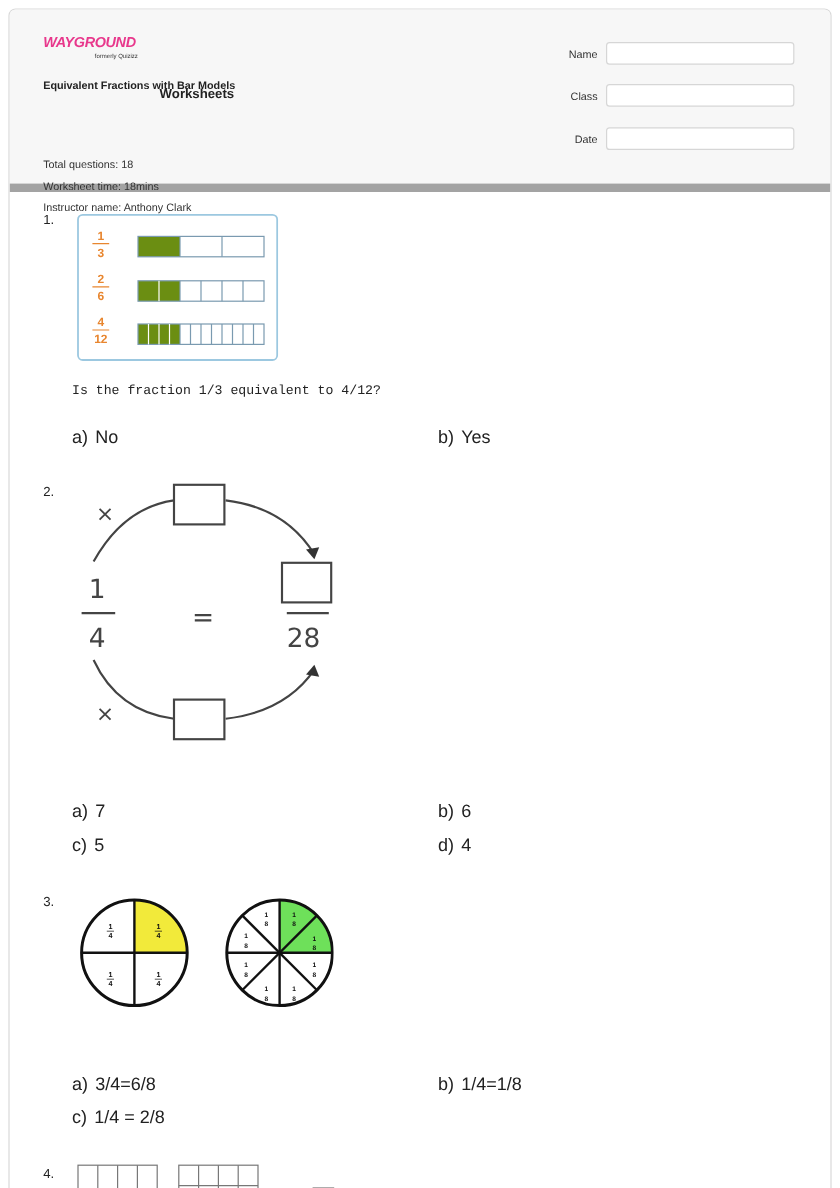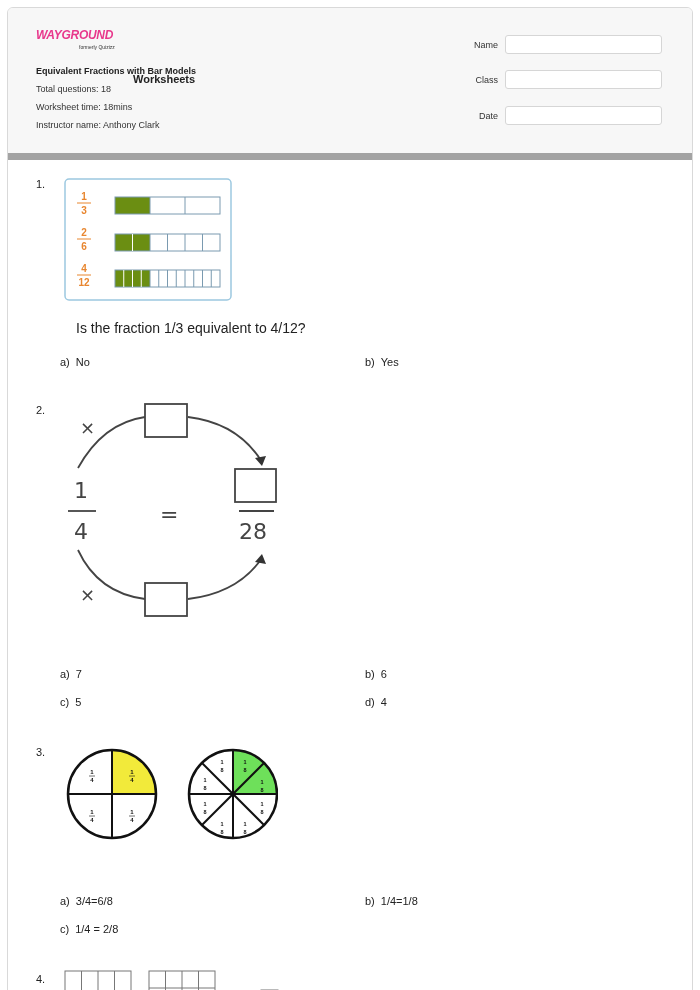--- a/index.html
+++ b/index.html
@@ -4,26 +4,26 @@
 <style>
   html, body { margin:0; padding:0; background:#ffffff; }
   body { width:700px; height:990px; overflow:hidden; position:relative; font-family:"Liberation Sans", sans-serif; color:#222; }
   .card { position:absolute; left:7px; top:7px; width:684px; height:1000px; border:1px solid #d9d9d9; border-radius:6px; background:#fff; overflow:hidden; }
   .header { position:absolute; left:0; top:0; width:684px; height:145px; background:#f7f7f7; border-bottom:7px solid #a3a3a3; }
   .logo { position:absolute; left:28px; top:20px; width:92px; height:32px; }
   .logo-word { position:absolute; left:0; top:0; font-size:12px; font-weight:bold; font-style:italic; color:#e8388c; letter-spacing:-0.3px; white-space:nowrap; }
   .logo-sub { position:absolute; left:43px; top:16px; font-size:5px; color:#333; white-space:nowrap; }
   .app-title { position:absolute; left:125px; top:26px; font-size:11px; font-weight:bold; color:#222;margin-top:39px; }
   .ws-title { position:absolute; left:28px; top:58px; font-size:9px; font-weight:bold; color:#222; }
-  .meta { position:absolute; left:28px; font-size:9px; color:#333; }
+  .meta { position:absolute; left:28px; font-size:9px; color:#333;margin-top:48px; }
   .field-label { position:absolute; font-size:9px; color:#333; text-align:right; width:60px; }
   .field-input { position:absolute; left:497px; width:157px; height:19px; border:1px solid #d6d6d6; border-radius:3px; background:#fff; box-sizing:border-box; }
   .qnum { position:absolute; left:28px; font-size:11px; color:#222; }
-  .qtext { position:absolute; left:68px; font-size:14px; color:#222; }
-  .opt { position:absolute; font-size:11px; color:#222; white-space:nowrap; }
+  .qtext { position:absolute; left:52px; font-size:11px; color:#222;font-family:Liberation Mono, monospace; }
+  .opt { position:absolute; font-size:15px; color:#222; white-space:nowrap; }
   .opt .l { margin-right:6px; }
 </style>
 </head>
 <body>
 
 <div class="card">
   <div class="header">
     <div class="logo">
       <span class="logo-word">WAYGROUND</span>
       <span class="logo-sub">formerly Quizizz</span>

